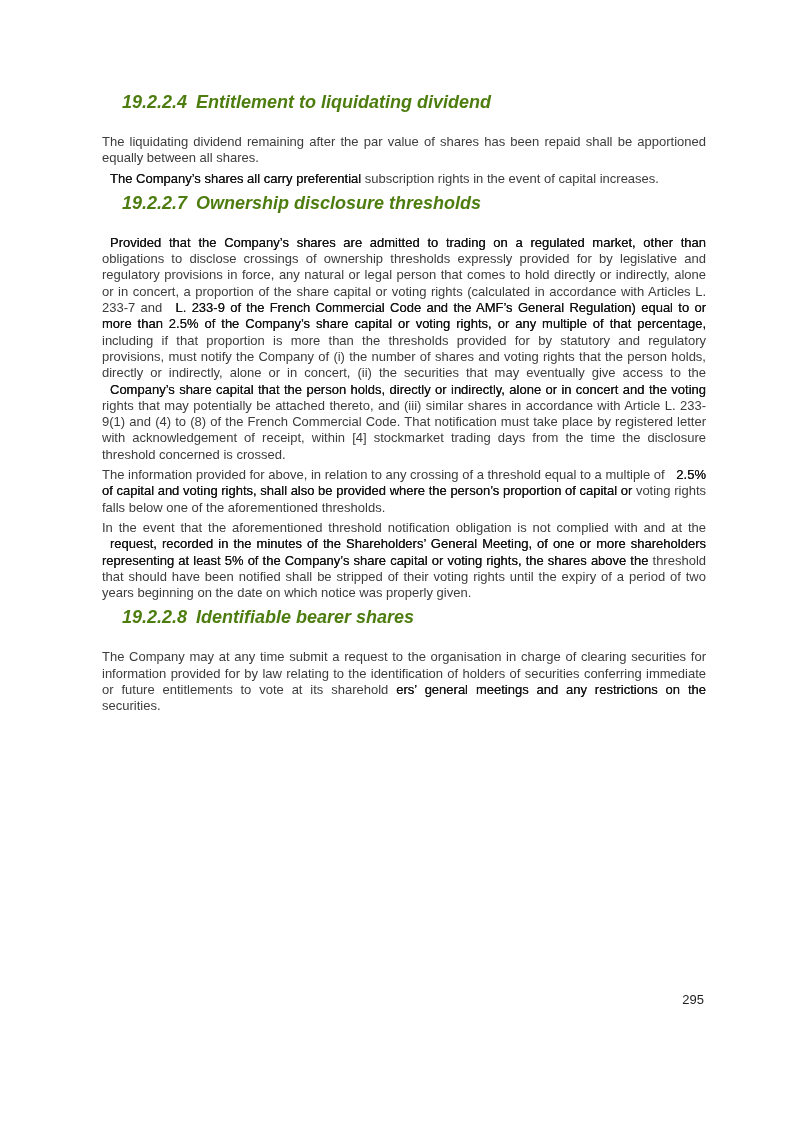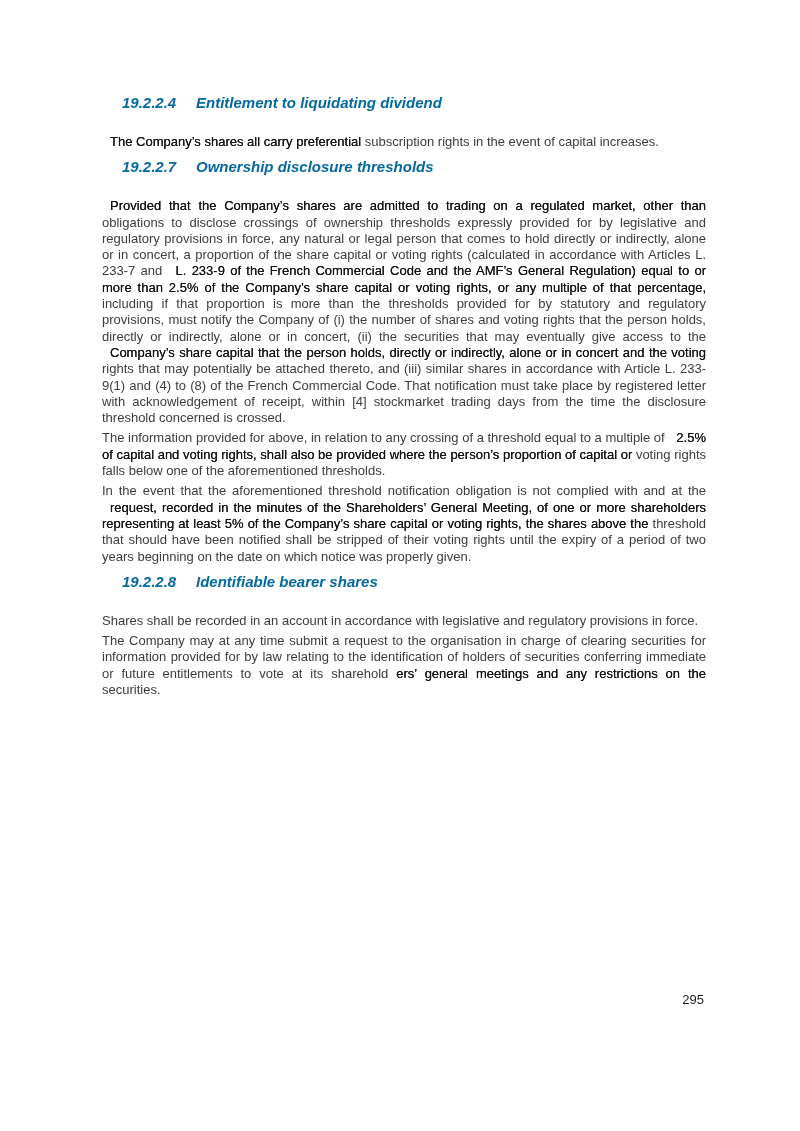--- a/index.html
+++ b/index.html
@@ -25,25 +25,25 @@
   }
   .doc-body p.justify {
     text-align: justify;
   }
   .doc-body .dark {
     color: #151515;
     text-shadow: 0 0 0.45px #151515;
     margin-left: 8px;
   }
   .doc-body h3 {
-    font-size: 15px;
+    font-size: 18px;
     line-height: 17px;
     font-weight: bold;
     font-style: italic;
-    color: #0369a1;
+    color: #4d7c0f;
     margin: 8px 0 23px 20px;
   }
   .doc-body h3 .h-num {
     display: inline-block;
     width: 74px;
   }
   .page-number {
     position: absolute;
     top: 992px;
     right: 96px;
@@ -51,23 +51,23 @@
     line-height: 16px;
     color: #1d1d1d;
   }
 </style>
 </head>
 <body>
 
 <div class="page">
   <main class="doc-body">
       <h3><span class="h-num">19.2.2.4</span><span class="h-title">Entitlement to liquidating dividend</span></h3>
+      <p class="justify"><span>The liquidating dividend remaining after the par value of shares has been repaid shall be apportioned equally between all shares.</span></p>
       <p><span class="dark">The Company’s shares all carry preferential </span><span>subscription rights in the event of capital increases.</span></p>
       <h3><span class="h-num">19.2.2.7</span><span class="h-title">Ownership disclosure thresholds</span></h3>
       <p class="justify"><span class="dark">Provided that the Company’s shares are admitted to trading on a regulated market, other than </span><span>obligations to disclose crossings of ownership thresholds expressly provided for by legislative and regulatory provisions in force, any natural or legal person that comes to hold directly or indirectly, alone or in concert, a proportion of the share capital or voting rights (calculated in accordance with Articles L. 233-7 and </span><span class="dark">L. 233-9 of the French Commercial Code and the AMF’s General Regulation) equal to or more than 2.5% of the Company’s share capital or voting rights, or any multiple of that percentage, </span><span>including if that proportion is more than the thresholds provided for by statutory and regulatory provisions, must notify the Company of (i) the number of shares and voting rights that the person holds, directly or indirectly, alone or in concert, (ii) the securities that may eventually give access to the </span><span class="dark">Company’s share capital that the person holds, directly or indirectly, alone or in concert and the voting </span><span>rights that may potentially be attached thereto, and (iii) similar shares in accordance with Article L. 233-9(1) and (4) to (8) of the French Commercial Code. That notification must take place by registered letter with acknowledgement of receipt, within [4] stockmarket trading days from the time the disclosure threshold concerned is crossed.</span></p>
       <p class="justify"><span>The information provided for above, in relation to any crossing of a threshold equal to a multiple of </span><span class="dark">2.5% of capital and voting rights, shall also be provided where the person’s proportion of capital or </span><span>voting rights falls below one of the aforementioned thresholds.</span></p>
       <p class="justify"><span>In the event that the aforementioned threshold notification obligation is not complied with and at the </span><span class="dark">request, recorded in the minutes of the Shareholders’ General Meeting, of one or more shareholders representing at least 5% of the Company’s share capital or voting rights, the shares above the </span><span>threshold that should have been notified shall be stripped of their voting rights until the expiry of a period of two years beginning on the date on which notice was properly given.</span></p>
       <h3><span class="h-num">19.2.2.8</span><span class="h-title">Identifiable bearer shares</span></h3>
-      <p class="justify"><span>Shares shall be recorded in an account in accordance with legislative and regulatory provisions in force.</span></p>
       <p class="justify"><span>The Company may at any time submit a request to the organisation in charge of clearing securities for information provided for by law relating to the identification of holders of securities conferring immediate or future entitlements to vote at its sharehold</span><span class="dark">ers’ general meetings and any restrictions on the </span><span>securities.</span></p>
     </main>
   <div class="page-number">295</div>
 </div>
 
 </body></html>

